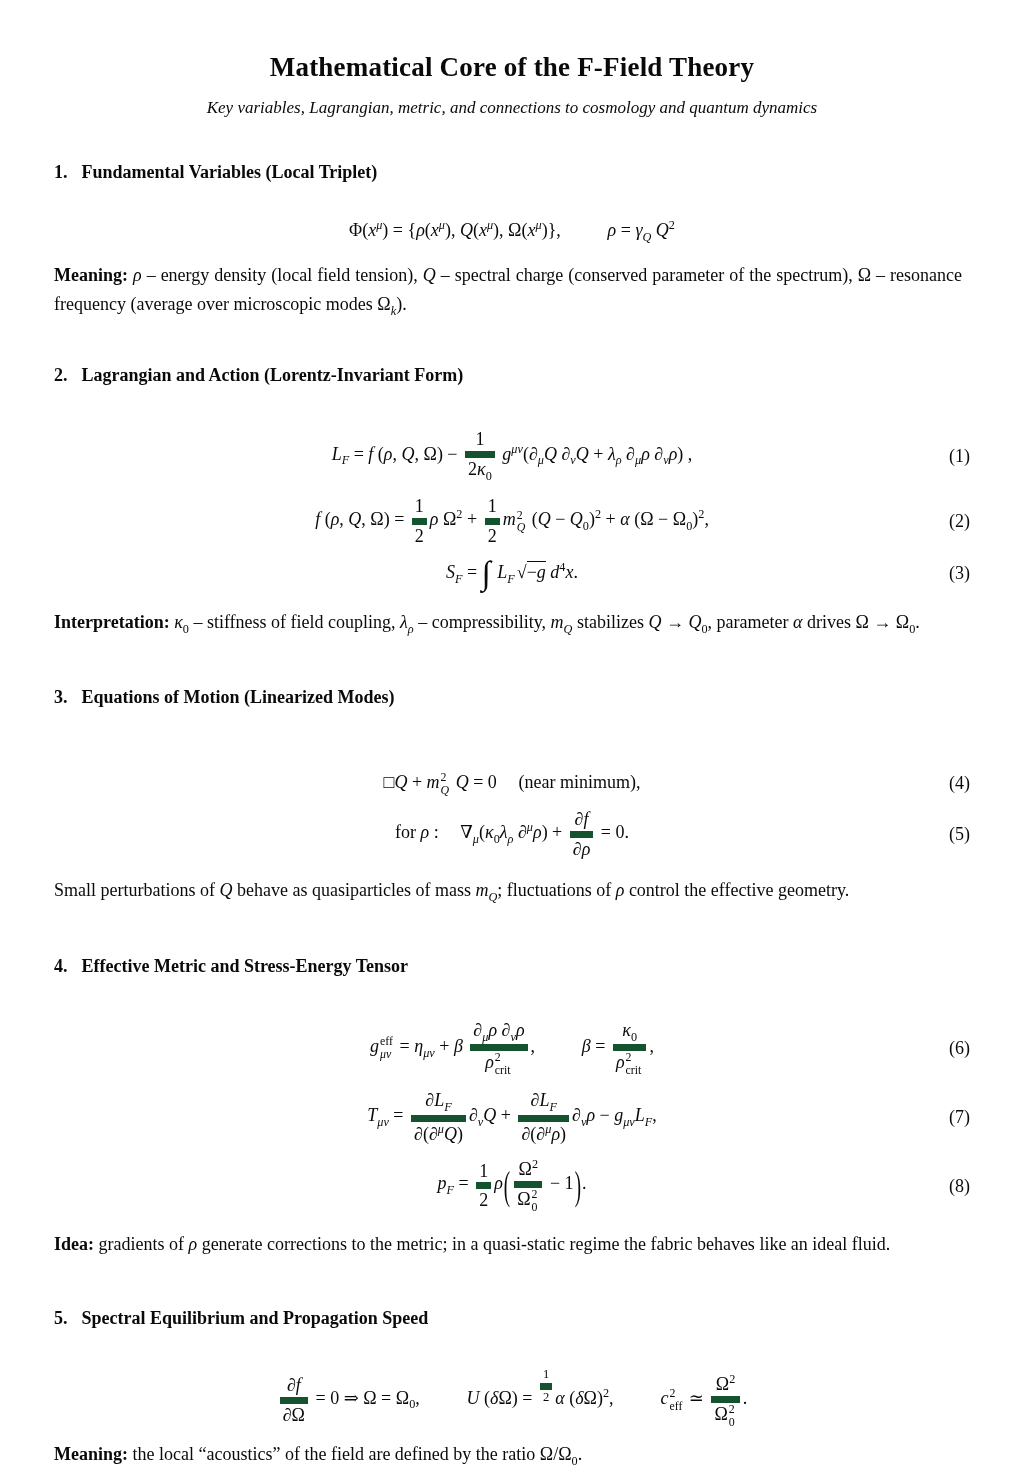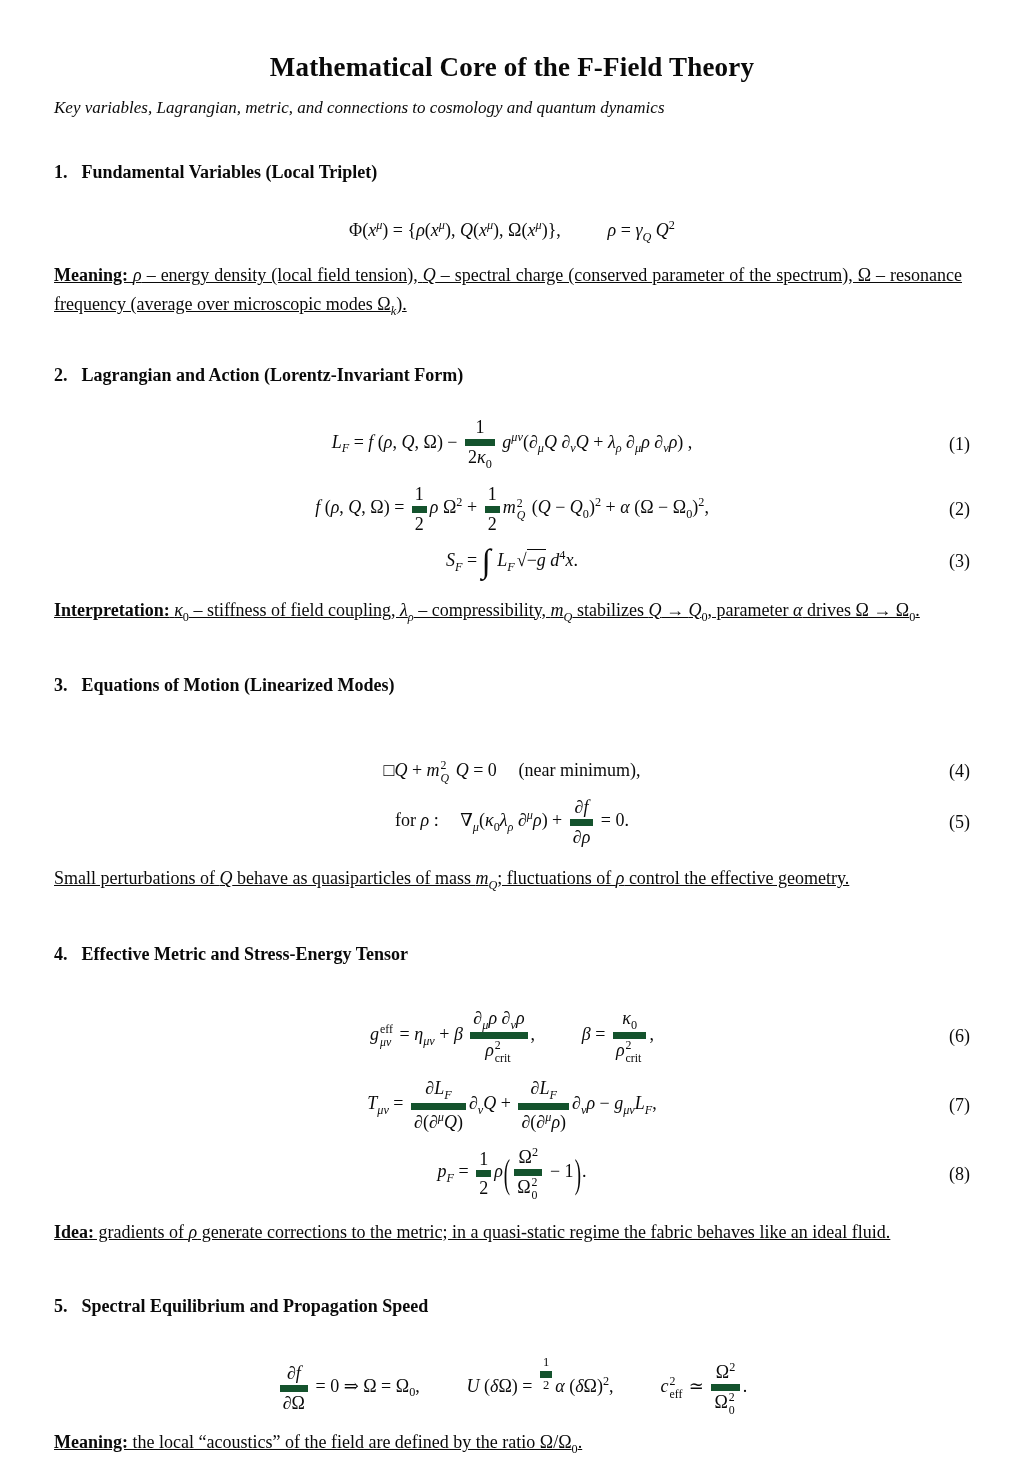--- a/index.html
+++ b/index.html
@@ -3,25 +3,25 @@
 <meta charset="utf-8">
 <style>
   html, body { margin:0; padding:0; background:#ffffff; }
   .page {
     position:relative; width:1024px; height:1482px; box-sizing:border-box;
     padding:40px 54px 32px 54px; overflow:hidden;
     font-family:"Liberation Serif","DejaVu Serif",serif; color:#0a0a0a;
     font-size:18px;
   }
   h1.title { text-align:center; font-size:27px; font-weight:700; margin:12px 0 0 0; letter-spacing:0.2px; }
-  .subtitle { text-align:left; font-style:italic; font-size:17px; margin-top:15px; }
+  .subtitle { text-align:center; font-style:italic; font-size:17px; margin-top:15px; }
   section.sec { margin-top:44px; }
   h2.sechead { font-size:18px; font-weight:700; margin:0; }
   .secnum { display:inline-block; margin-right:14px; }
-  .para { margin:16px 8px 0 0; text-align:justify; line-height:1.6;text-decoration:underline; }
+  .para { margin:16px 8px 0 0; text-align:justify; line-height:1.6; }
   .para b { font-weight:700; }
 
   
   .eqrow { position:relative; text-align:center; margin-top:34px; line-height:1.35; }
   .eqrow + .eqrow { margin-top:12px; }
   .eqnum { position:absolute; right:0; top:50%; transform:translateY(-50%); }
   .eqbody { display:inline-block; }
   .eqbody i { font-style:italic; }
   sup, sub { font-size:0.68em; }
 
@@ -51,21 +51,21 @@
   <section class="sec">
     <h2 class="sechead"><span class="secnum">1.</span><span>Fundamental Variables (Local Triplet)</span></h2>
     <div class="eqrow">
       <span class="eqbody">Φ(<i>x</i><sup><i>μ</i></sup>) = {<i>ρ</i>(<i>x</i><sup><i>μ</i></sup>), <i>Q</i>(<i>x</i><sup><i>μ</i></sup>), Ω(<i>x</i><sup><i>μ</i></sup>)},<span class="qq"></span><i>ρ</i> = <i>γ</i><sub><i>Q</i></sub> <i>Q</i><sup>2</sup></span>
     </div>
     <p class="para"><b>Meaning:</b> <i>ρ</i> – energy density (local field tension), <i>Q</i> – spectral charge (conserved parameter of the spectrum), Ω – resonance frequency (average over microscopic modes Ω<sub><i>k</i></sub>).</p>
   </section>
 
   <section class="sec">
     <h2 class="sechead"><span class="secnum">2.</span><span>Lagrangian and Action (Lorentz-Invariant Form)</span></h2>
-    <div class="eqrow" style="margin-top:30px">
+    <div class="eqrow" style="margin-top:42px">
       <span class="eqbody"><i>L</i><sub><i>F</i></sub> = <i>f</i> (<i>ρ</i>, <i>Q</i>, Ω) − <span class="frac"><span class="num">1</span><span class="den">2<i>κ</i><sub>0</sub></span></span> <i>g</i><sup><i>μν</i></sup>(<i>∂</i><sub><i>μ</i></sub><i>Q</i> <i>∂</i><sub><i>ν</i></sub><i>Q</i> + <i>λ</i><sub><i>ρ</i></sub> <i>∂</i><sub><i>μ</i></sub><i>ρ</i> <i>∂</i><sub><i>ν</i></sub><i>ρ</i>) ,</span>
       <span class="eqnum">(1)</span>
     </div>
     <div class="eqrow">
       <span class="eqbody"><i>f</i> (<i>ρ</i>, <i>Q</i>, Ω) = <span class="frac"><span class="num">1</span><span class="den">2</span></span><i>ρ</i> Ω<sup>2</sup> + <span class="frac"><span class="num">1</span><span class="den">2</span></span><i>m</i><span class="ss"><span>2</span><span><i>Q</i></span></span> (<i>Q</i> − <i>Q</i><sub>0</sub>)<sup>2</sup> + <i>α</i> (Ω − Ω<sub>0</sub>)<sup>2</sup>,</span>
       <span class="eqnum">(2)</span>
     </div>
     <div class="eqrow">
       <span class="eqbody"><i>S</i><sub><i>F</i></sub> = <span class="int">∫</span> <i>L</i><sub><i>F</i></sub><span class="sqrt">√<span class="rad">−<i>g</i></span></span> <i>d</i><sup>4</sup><i>x</i>.</span>
       <span class="eqnum">(3)</span>

